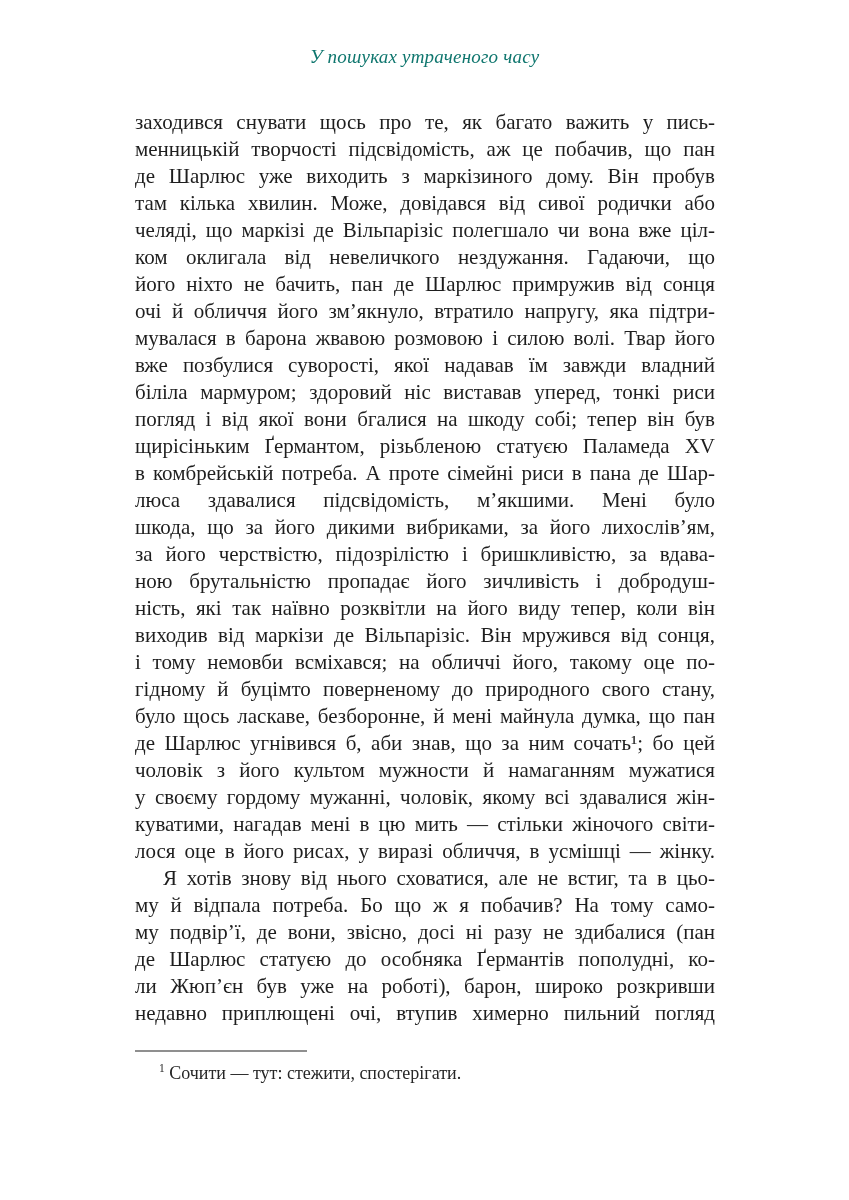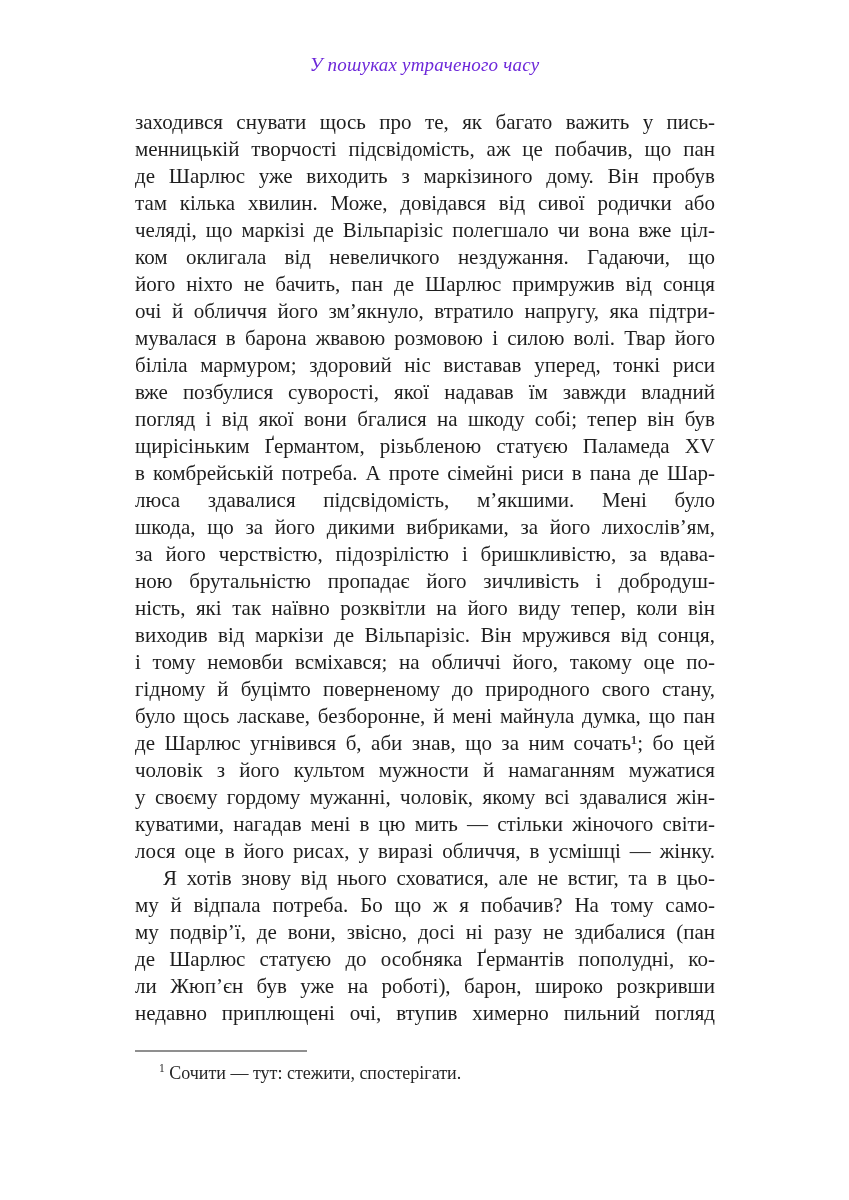--- a/index.html
+++ b/index.html
@@ -11,27 +11,27 @@
     position: relative;
     width: 849px;
     height: 1200px;
     background: #ffffff;
     font-family: "Liberation Serif", "DejaVu Serif", serif;
     color: #1e1e1e;
     overflow: hidden;
   }
   .running-header {
     position: absolute;
-    top: 54px;
+    top: 46px;
     left: 0;
     width: 100%;
     text-align: center;
     font-style: italic;
     font-size: 19px;
-    color: #6d28d9;
+    color: #0f766e;
     letter-spacing: 0.2px;
   }
   .text-block {
     position: absolute;
     left: 135px;
     top: 109px;
     width: 580px;
   }
   .line {
     font-size: 21px;
@@ -90,22 +90,22 @@
     <div>
       <div class="line">заходився снувати щось про те, як багато важить у пись-</div>
       <div class="line">менницькій творчості підсвідомість, аж це побачив, що пан</div>
       <div class="line">де Шарлюс уже виходить з маркізиного дому. Він пробув</div>
       <div class="line">там кілька хвилин. Може, довідався від сивої родички або</div>
       <div class="line">челяді, що маркізі де Вільпарізіс полегшало чи вона вже ціл-</div>
       <div class="line">ком оклигала від невеличкого нездужання. Гадаючи, що</div>
       <div class="line">його ніхто не бачить, пан де Шарлюс примружив від сонця</div>
       <div class="line">очі й обличчя його зм’якнуло, втратило напругу, яка підтри-</div>
       <div class="line">мувалася в барона жвавою розмовою і силою волі. Твар його</div>
+      <div class="line">вже позбулися суворості, якої надавав їм завжди владний</div>
       <div class="line">біліла мармуром; здоровий ніс виставав уперед, тонкі риси</div>
-      <div class="line">вже позбулися суворості, якої надавав їм завжди владний</div>
       <div class="line">погляд і від якої вони бгалися на шкоду собі; тепер він був</div>
       <div class="line">щирісіньким Ґермантом, різьбленою статуєю Паламеда XV</div>
       <div class="line">в комбрейській потреба. А проте сімейні риси в пана де Шар-</div>
       <div class="line">люса здавалися підсвідомість, м’якшими. Мені було</div>
       <div class="line">шкода, що за його дикими вибриками, за його лихослів’ям,</div>
       <div class="line">за його черствістю, підозрілістю і бришкливістю, за вдава-</div>
       <div class="line">ною брутальністю пропадає його зичливість і добродуш-</div>
       <div class="line">ність, які так наївно розквітли на його виду тепер, коли він</div>
       <div class="line">виходив від маркізи де Вільпарізіс. Він мружився від сонця,</div>
       <div class="line">і тому немовби всміхався; на обличчі його, такому оце по-</div>

